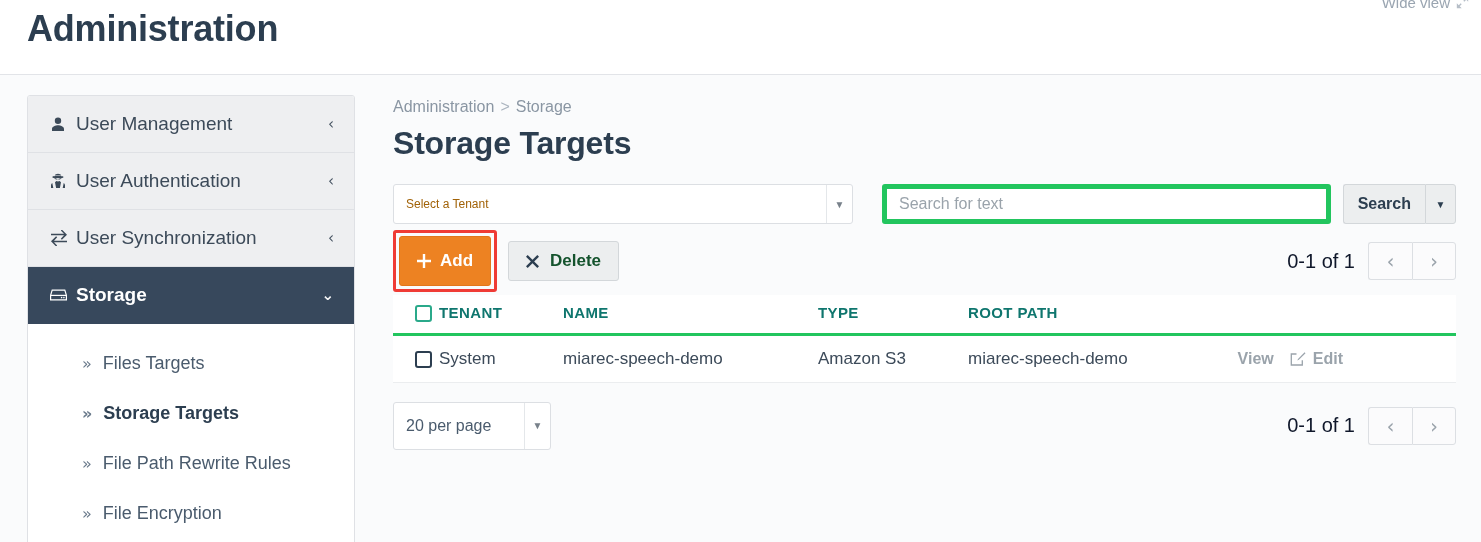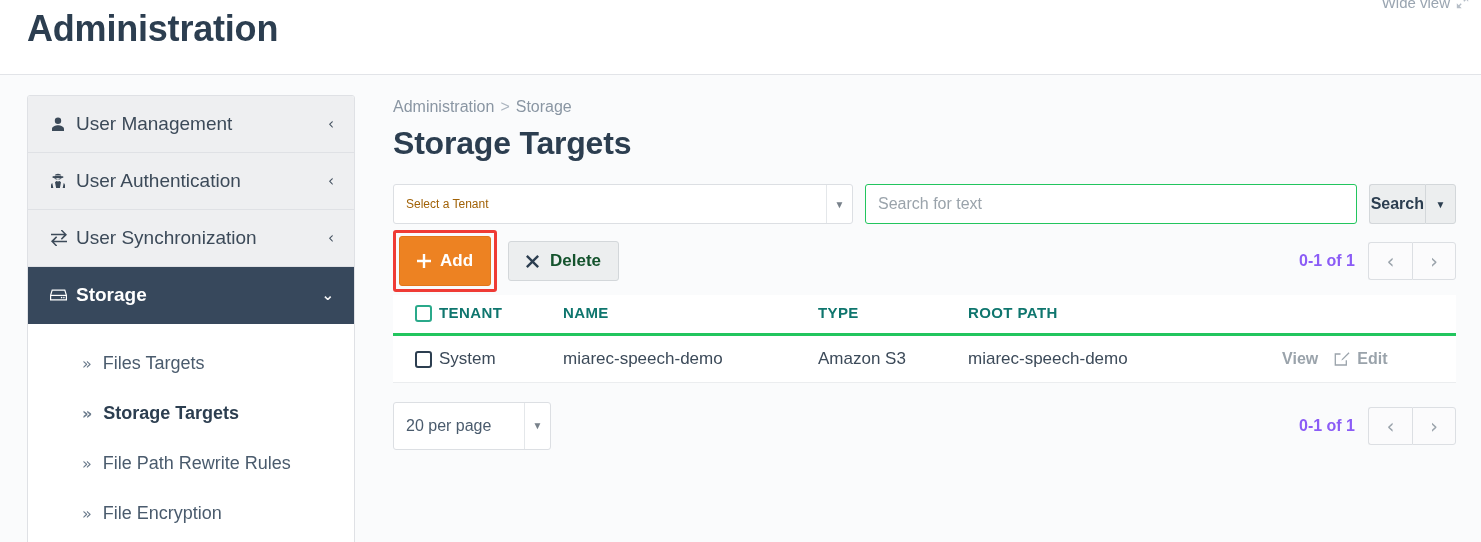--- a/index.html
+++ b/index.html
@@ -163,33 +163,34 @@
     display: flex;
     align-items: center;
     justify-content: center;
     color: #78818a;
     font-size: 10px;
   }
   .text-input {
     flex: 1 1 auto;
     height: 40px;
     background: #fff;
-    border: 1px solid #22c55e;
+    border: 5px solid #22c55e;
     border-radius: 3px;
     padding: 0 12px;
     font-size: 16px;
     color: #3c4a59;
     font-family: "Liberation Sans", sans-serif;
     outline: none;
+    margin-left: 17px;
   }
   .text-input::placeholder { color: #9aa3ab; }
   .search-btn-group { display: flex; }
   .btn-search {
     height: 40px;
-    padding: 0 1px;
+    padding: 0 14px;
     background: #eceeef;
     border: 1px solid #d3d7da;
     border-right: none;
     border-radius: 3px 0 0 3px;
     font-size: 16px;
     font-weight: bold;
     color: #2c3e50;
     cursor: pointer;
     font-family: "Liberation Sans", sans-serif;
   }
@@ -246,21 +247,21 @@
     font-size: 17px;
     font-weight: bold;
     display: inline-flex;
     align-items: center;
     gap: 11px;
     cursor: pointer;
     font-family: "Liberation Sans", sans-serif;
   }
   .spacer { flex: 1 1 auto; }
   .pager { display: flex; align-items: center; gap: 13px; }
-  .pager-count { font-size: 16px; color: #8b5cf6; font-weight: bold; }
+  .pager-count { font-size: 20px; color: #0f172a; }
   .pager-btns { display: flex; }
   .pg-btn {
     width: 44px;
     height: 38px;
     background: #fbfbfc;
     border: 1px solid #dcdfe3;
     display: flex;
     align-items: center;
     justify-content: center;
     color: #9aa3ab;
@@ -293,21 +294,21 @@
     font-size: 17px;
     color: #3c4a59;
     border-bottom: 1px solid #ebedef;
     white-space: nowrap;
   }
   .col-check { width: 46px; padding-left: 22px !important; }
   .col-tenant { width: 124px; }
   .col-name { width: 255px; }
   .col-type { width: 150px; }
   .col-root { }
-  .col-actions { text-align: center; padding-right: 24px !important; }
+  .col-actions { text-align: left; padding-right: 24px !important; }
   .chk {
     width: 17px; height: 17px;
     border: 2px solid #2c3e50;
     border-radius: 3px;
     background: #fff;
     display: inline-block;
     cursor: pointer;
     vertical-align: middle;
   }
   thead .chk { border-color: #2aa98a; }

